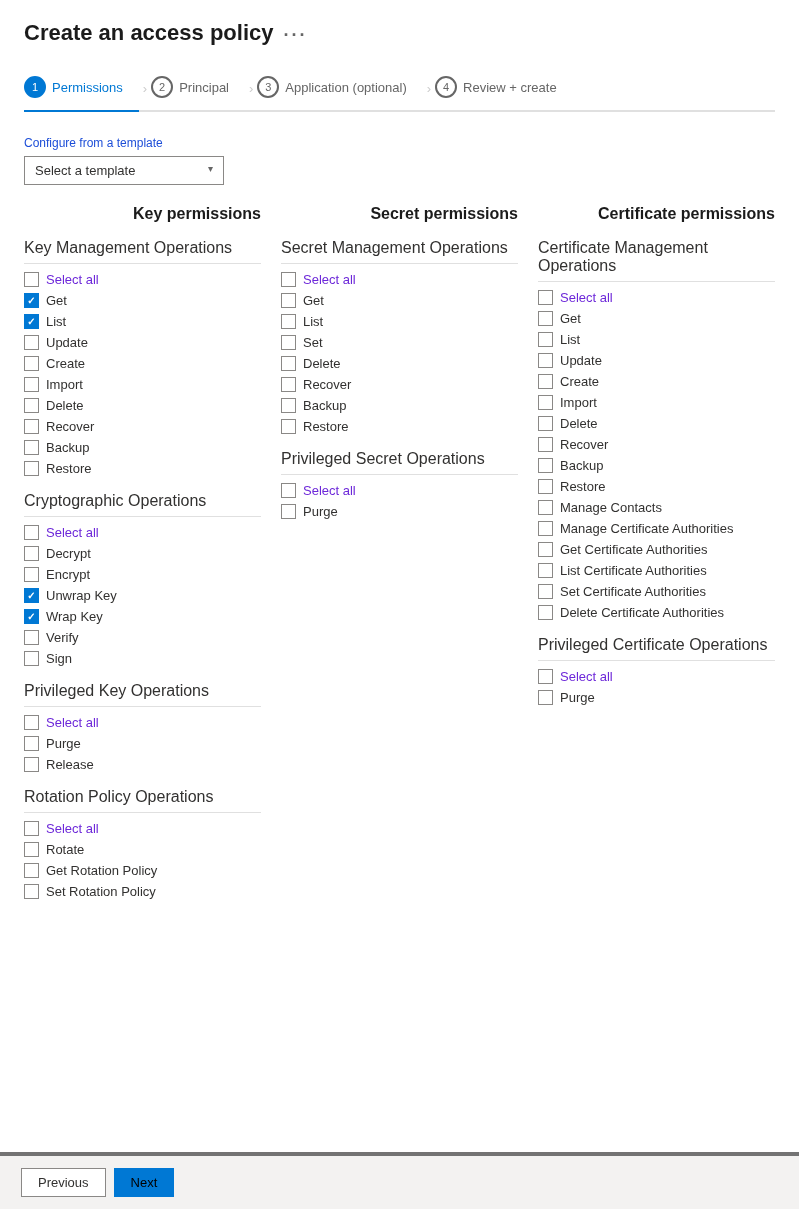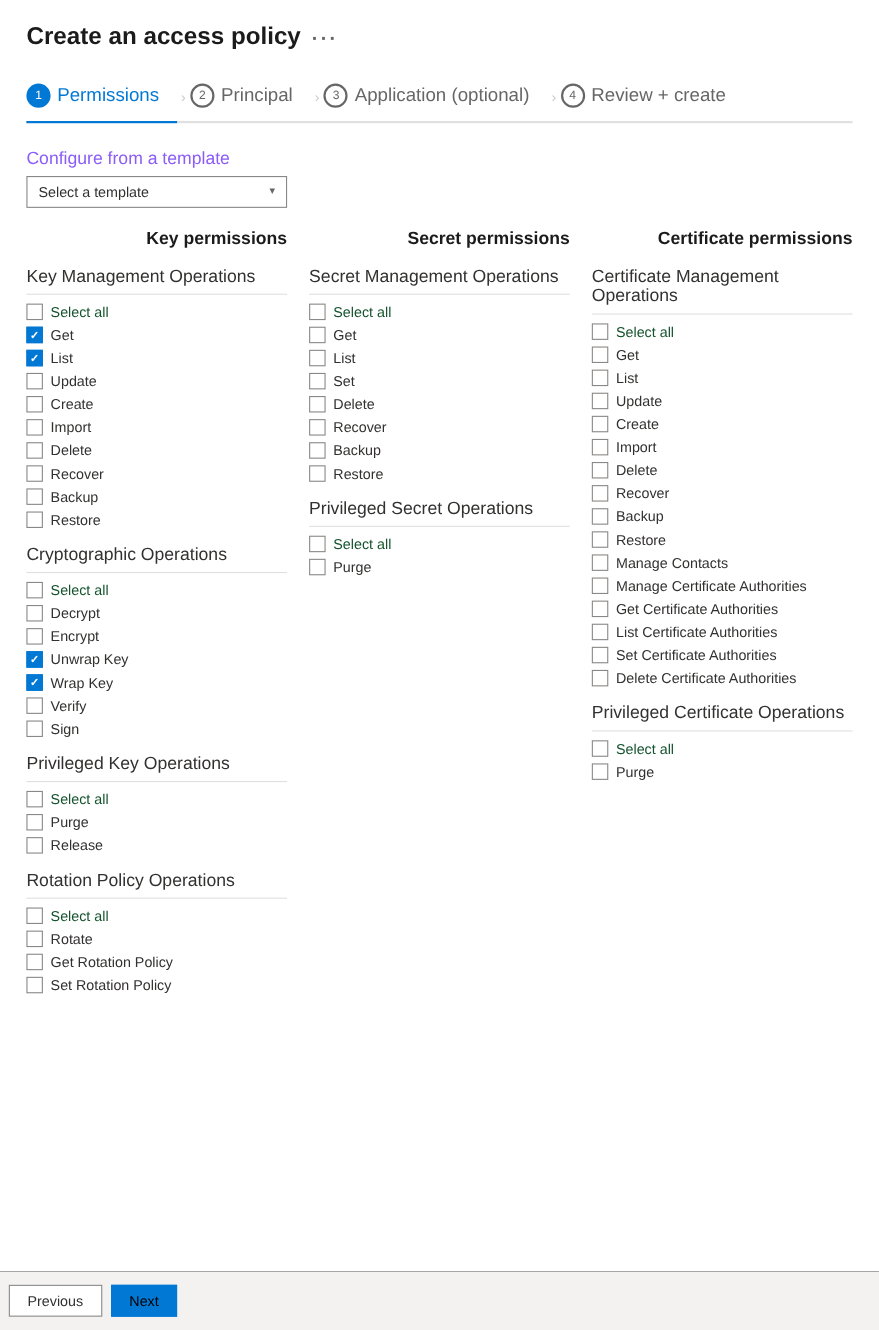--- a/index.html
+++ b/index.html
@@ -8,46 +8,46 @@
     .page-container { padding: 20px 24px; max-width: 799px; }
     
     .page-title { font-size: 22px; font-weight: 600; color: #1b1b1b; display: flex; align-items: flex-end; gap: 10px; margin-bottom: 20px; }
     .page-title-ellipsis { font-size: 18px; color: #666; letter-spacing: 2px; }
     
     .wizard-steps { display: flex; align-items: center; border-bottom: 2px solid #e0e0e0; padding-bottom: 0; margin-bottom: 24px; gap: 0; }
     .wizard-step { display: flex; align-items: center; padding: 10px 16px 12px 0; cursor: pointer; position: relative; color: #666; font-size: 13px; }
     .wizard-step.active { color: #0078d4; border-bottom: 2px solid #0078d4; margin-bottom: -2px; }
     .wizard-step-num { width: 22px; height: 22px; border-radius: 50%; border: 2px solid #666; display: flex; align-items: center; justify-content: center; font-size: 11px; margin-right: 6px; }
     .wizard-step.active .wizard-step-num { background: #0078d4; border-color: #0078d4; color: #fff; }
-    .wizard-step-label { font-size: 17px; }
+    .wizard-step-label { font-size: 13px; }
     .wizard-step-sep { color: #ccc; margin: 0 4px; }
     
     .configure-section { margin-bottom: 20px; }
-    .configure-label { font-size: 16px; color: #8b5cf6; margin-bottom: 6px; }
-    .template-dropdown { display: flex; justify-content: space-between; border: 1px solid #8a8886; padding: 6px 10px; width: 237px; cursor: pointer; background: #fff; font-size: 13px; color: #323130; }
+    .configure-label { font-size: 12px; color: #1d4ed8; margin-bottom: 6px; }
+    .template-dropdown { display: flex; justify-content: space-between; border: 1px solid #8a8886; padding: 6px 10px; width: 200px; cursor: pointer; background: #fff; font-size: 13px; color: #323130; }
     .template-dropdown .chevron { font-size: 10px; color: #666; }
     
     .permissions-grid { display: grid; grid-template-columns: 1fr 1fr 1fr; gap: 0 20px; }
     
     .perm-column { }
     
     .perm-section-title { font-size: 16px; font-weight: 600; color: #1b1b1b; margin-bottom: 16px; text-align: right; }
     
     .perm-group { margin-bottom: 16px; }
     .perm-group-title { font-size: 16px; color: #323130; margin-bottom: 6px; }
     .perm-group-divider { border: none; border-bottom: 1px solid #e0e0e0; margin-bottom: 8px; }
     
     .checkbox-item { display: flex; align-items: center; gap: 7px; margin-bottom: 6px; cursor: pointer; }
     .checkbox-box { width: 15px; height: 15px; border: 1px solid #8a8886; background: #fff; flex-shrink: 0; display: flex; align-items: center; justify-content: center; }
     .checkbox-box.checked { background: #0078d4; border-color: #0078d4; }
     .checkbox-box.checked::after { content: '✓'; color: #fff; font-size: 10px; font-weight: bold; }
     .checkbox-label { font-size: 13px; color: #323130; }
-    .checkbox-label.blue { color: #14532d; text-align: right; }
-    
-    .footer { position: fixed; bottom: 0; left: 0; right: 0; background: #f3f2f1; border-top: 1px solid #737373; padding: 12px 8px; display: flex; gap: 8px; align-items: center; }
+    .checkbox-label.blue { color: #6d28d9; text-align: right; }
+    
+    .footer { position: fixed; bottom: 0; left: 0; right: 0; background: #f3f2f1; border-top: 4px solid #737373; padding: 12px 21px; display: flex; gap: 8px; align-items: center; }
     .btn-previous { background: #fff; border: 1px solid #8a8886; color: #323130; padding: 6px 16px; font-size: 13px; cursor: pointer; }
     .btn-next { background: #0078d4; border: 1px solid #0078d4; color: #000000; padding: 6px 16px; font-size: 13px; cursor: pointer; font-weight: 500; }
     
     .content-scroll { padding-bottom: 60px; }
   </style>
 </head>
 <body>
 
 <div class="page-container content-scroll">
 

